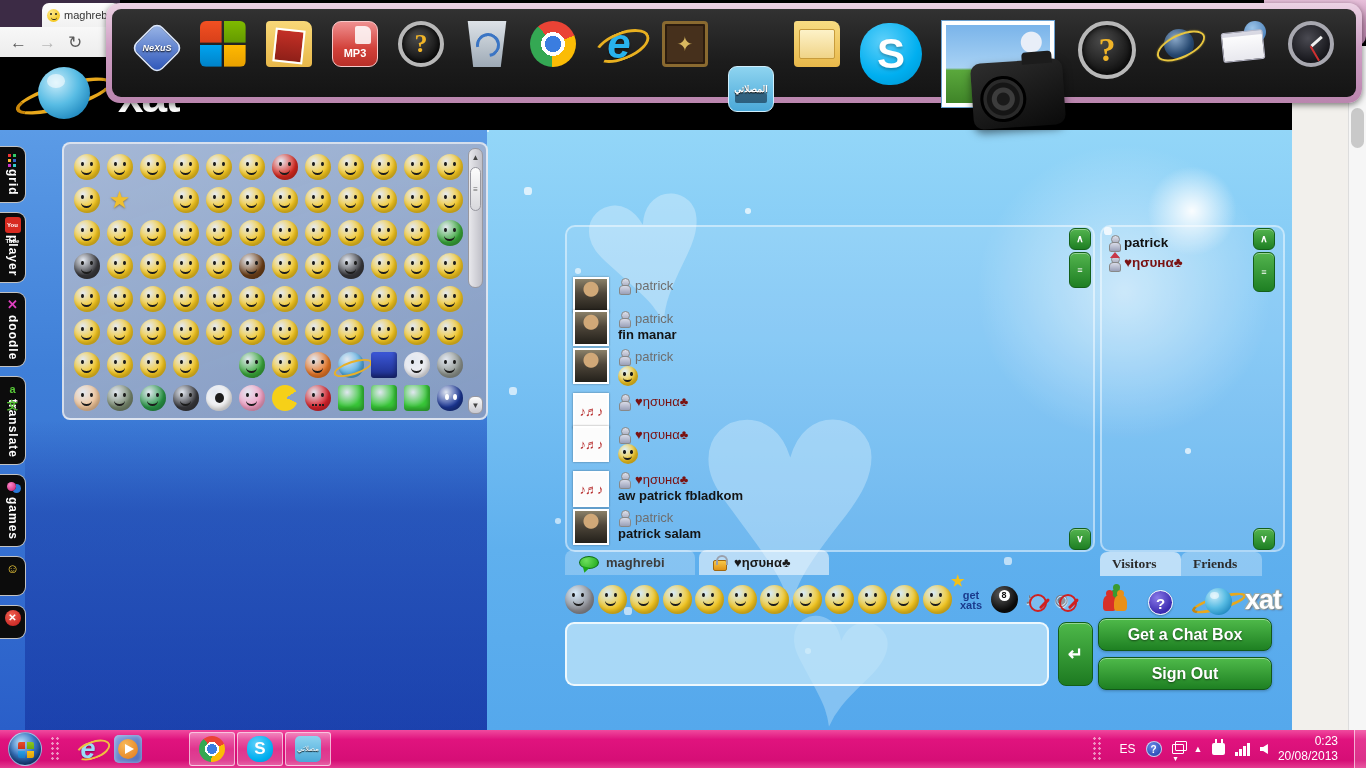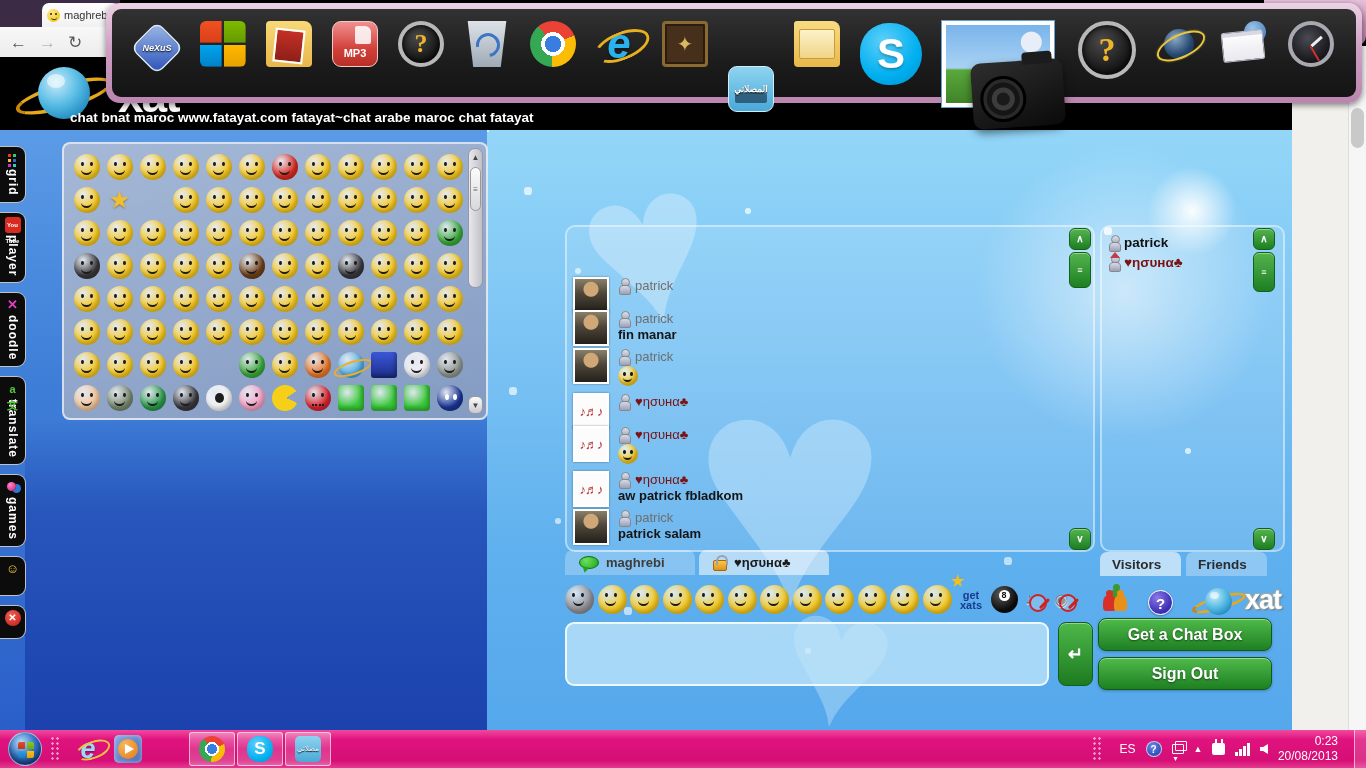--- a/index.html
+++ b/index.html
@@ -235,21 +235,21 @@
   #send-btn { position:absolute; left:1058px; top:622px; width:35px; height:64px; border-radius:8px;
     background:linear-gradient(#4db849,#1d7a21); border:1px solid #135e18; color:#fff; font-size:18px; font-weight:bold; z-index:5;
     display:flex; align-items:center; justify-content:center; box-shadow:inset 0 1px 0 rgba(255,255,255,.4); }
 
   
   #right-panel { position:absolute; left:1100px; top:225px; width:185px; height:327px;
     background:rgba(255,255,255,.10); border:2px solid rgba(255,255,255,.45); border-radius:10px; }
   #visitor-list { position:absolute; left:6px; top:5px; width:150px; }
   .vrow { display:flex; align-items:center; gap:4px; height:20px; }
   .vname { font-size:13.5px; font-weight:bold; }
-  #right-tabs { position:absolute; left:1100px; top:552px; display:flex; gap:5px; z-index:5; }
+  #right-tabs { position:absolute; left:1100px; top:552px; display:flex; z-index:5;font-family:Liberation Serif, serif; }
   .rtab { width:81px; height:24px; border-radius:7px 7px 0 0; font-size:13.5px; font-weight:bold; color:#2c2c2c; display:flex; align-items:center; padding-left:12px; background:rgba(255,255,255,.3); }
   .rtab.act { background:rgba(255,255,255,.6); }
   #right-icons { position:absolute; left:1102px; top:584px; width:180px; height:36px; display:flex; align-items:center; gap:18px; z-index:5; }
   .greenbtn { position:absolute; left:1098px; width:174px; height:33px; border-radius:8px;
     background:linear-gradient(#4fba4a,#1e8022); border:1px solid #food; border:1px solid #12591a; color:#fff; font-size:16px; font-weight:bold;
     display:flex; align-items:center; justify-content:center; text-shadow:0 1px 2px rgba(0,0,0,.5); box-shadow:inset 0 1px 0 rgba(255,255,255,.45), 0 1px 3px rgba(0,0,0,.25); z-index:5; }
   #btn-chatbox { top:618px; }
   #btn-signout { top:657px; }
 
   
@@ -325,21 +325,20 @@
     <span class="fwd">→</span>
     <span class="rl">↻</span>
   </div>
 
   <div id="black-header">
     <div id="hdr-logo">
       <div class="ring"></div>
       <div class="planet"></div>
       <div class="brand">xat</div>
     </div>
-    <div id="site-line">chat bnat maroc www.fatayat.com fatayat~chat arabe maroc chat fatayat</div>
   </div>
   <div id="pink-corner"></div>
 
   <div id="dock">
       <div id="dock-inner">
         <div class="dk ic-nexus">
           <div class="glyph">NeXuS</div>
         </div>
         <div class="dk ic-windows"></div>
         <div class="dk ic-photos-folder"></div>

